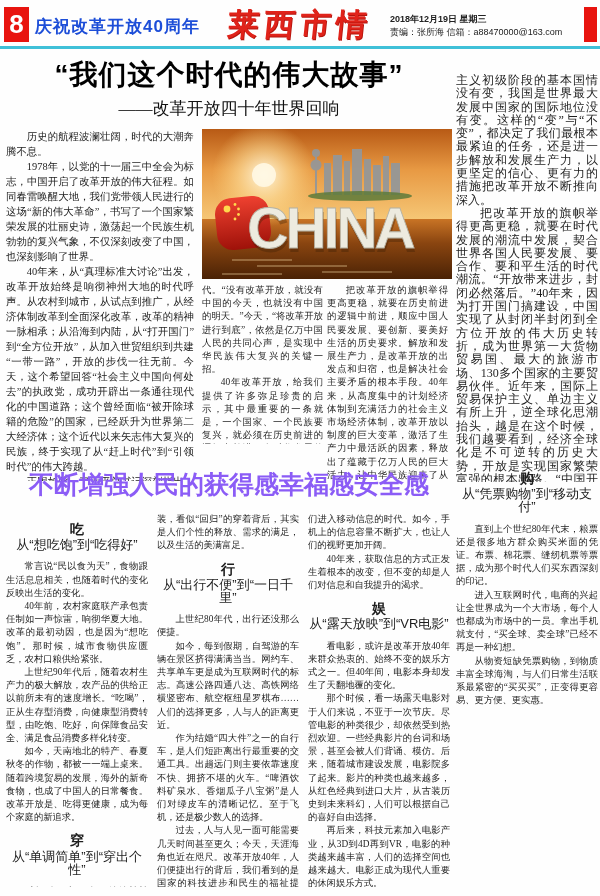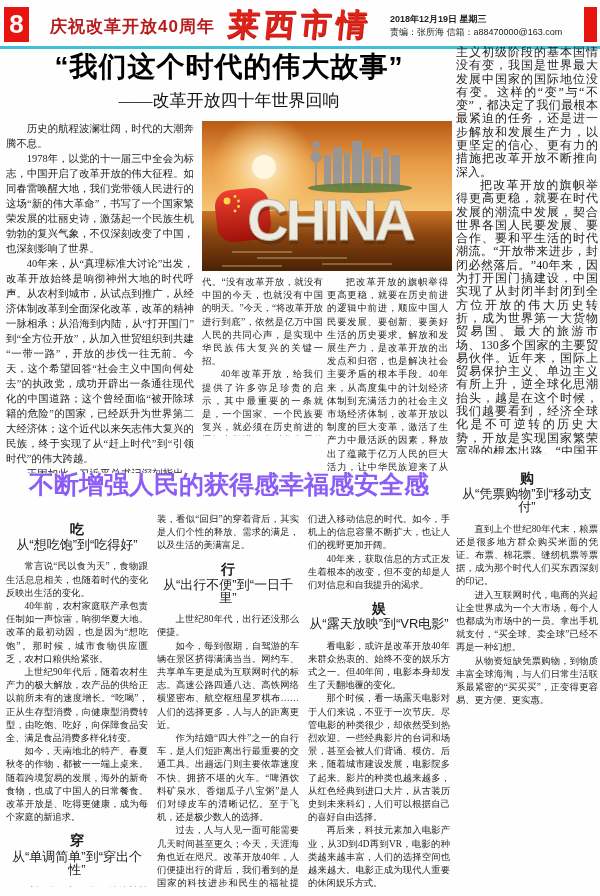--- a/index.html
+++ b/index.html
@@ -4,38 +4,38 @@
 <style>
   html,body{margin:0;padding:0;}
   body{width:600px;height:896px;overflow:hidden;background:#ffffff;
        font-family:"Liberation Serif",serif;color:#1d1d1d;}
   .page{position:relative;width:600px;height:896px;background:#fefefe;}
 
   
   .hdr{position:absolute;top:6px;left:0;width:600px;height:40px;}
   .pagenum{position:absolute;left:4px;top:1px;width:25px;height:35px;background:#e8140f;
            color:#fff;font:bold 26px/35px "Liberation Sans",sans-serif;text-align:center;}
-  .banner{position:absolute;left:50px;top:9px;color:#b91c1c;
+  .banner{position:absolute;left:35px;top:9px;color:#1d4ed8;
           font:bold 17px "Liberation Sans",sans-serif;letter-spacing:1px;}
   .masthead{position:absolute;left:50%;top:-2px;transform:translateX(-50%) skewX(-6deg);
             color:#e0231a;font-family:"DejaVu Serif",serif;font-weight:bold;font-size:31px;
             letter-spacing:5px;text-shadow:1px 1px 0 #b3140d;white-space:nowrap;}
   .dateinfo{position:absolute;right:24px;top:7px;width:186px;text-align:left;
             font:9px/13px "Liberation Sans",sans-serif;color:#222;}
   .dateinfo .l1{font-weight:bold;}
   .redblock{position:absolute;right:3px;top:1px;width:13px;height:35px;background:#e8140f;}
   .cyanrule{position:absolute;top:46px;left:0;width:600px;height:3px;background:#3fc0d8;}
 
   
   p{margin:0;text-align:justify;}
   .para{text-indent:2em;}
   .cont{text-indent:0;}
 
   
-  .a1{position:absolute;top:46px;left:6px;width:592px;display:flex;}
+  .a1{position:absolute;top:54px;left:6px;width:592px;display:flex;align-items:flex-end;}
   .a1-left{width:446px;}
   .a1-title{margin:2px 0 3px;text-align:center;font-family:"Liberation Sans",sans-serif;
             font-weight:900;font-size:28px;letter-spacing:1px;color:#000;}
   .a1-sub{margin:0 0 9px;text-align:center;font-size:17px;color:#111;}
   .a1-body{display:flex;gap:8px;}
   .a1-col1{width:188px;height:352px;overflow:hidden;font-size:10.4px;line-height:15px;}
   .a1-mid{width:250px;}
   .china-img{width:250px;height:150px;display:block;}
   .a1-midcols{display:flex;gap:4px;margin-top:5px;}
   .a1-col2{width:121px;height:160px;overflow:hidden;font-size:9.4px;line-height:13.2px;}

